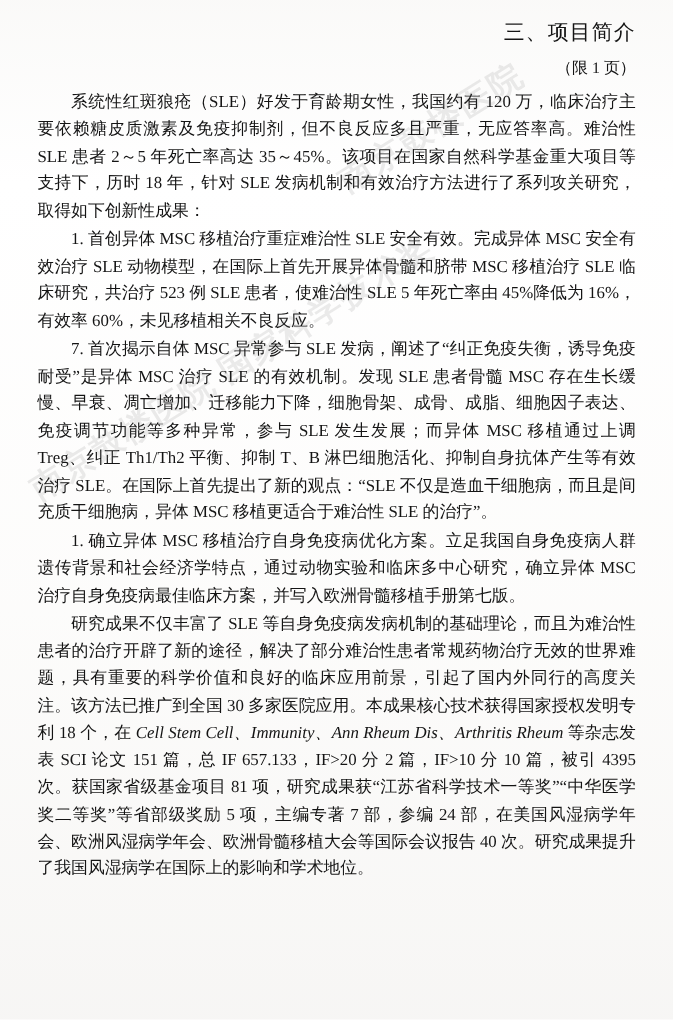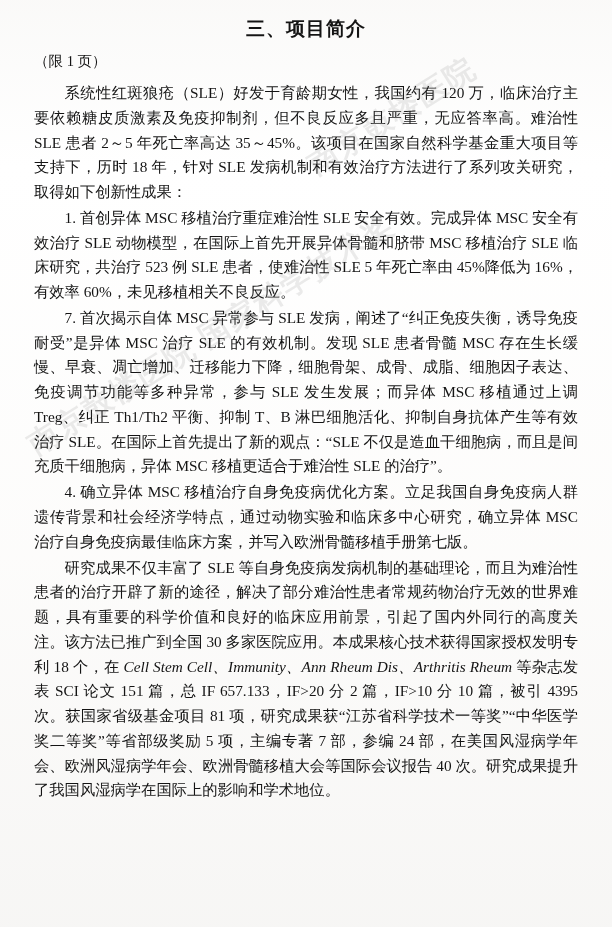--- a/index.html
+++ b/index.html
@@ -50,30 +50,30 @@
     transform-origin: left top;
   }
   .wm2 {
     left: 20px;
     top: 430px;
     font-size: 30px;
     transform: rotate(-32deg);
     transform-origin: left top;
   }
   .title {
-    text-align: center;
+    text-align: right;
     font-size: 19px;
-    font-weight: bold;
+    font-weight: normal;
     letter-spacing: 1px;
     margin: 2px 0 10px 0;
     position: relative;
     z-index: 2;
   }
   .subtitle {
-    text-align: left;
+    text-align: right;
     font-size: 14.5px;
     margin: 0 0 10px 0;
     position: relative;
     z-index: 2;
   }
   .body-text {
     position: relative;
     z-index: 2;
     font-size: 15.3px;
     line-height: 1.62;
@@ -97,17 +97,17 @@
     <div class="wm-text wm2">南京鼓楼医院 国家科学技术奖</div>
   </div>
 
   <div class="title">三、项目简介</div>
   <div class="subtitle">（限 1 页）</div>
 
   <div class="body-text" id="body-text">
       <p class="para"><span>系统性红斑狼疮（SLE）好发于育龄期女性，我国约有 120 万，临床治疗主要依赖糖皮质激素及免疫抑制剂，但不良反应多且严重，无应答率高。难治性 SLE 患者 2～5 年死亡率高达 35～45%。该项目在国家自然科学基金重大项目等支持下，历时 18 年，针对 SLE 发病机制和有效治疗方法进行了系列攻关研究，取得如下创新性成果：</span></p>
       <p class="para"><span class="b">1. 首创异体 MSC 移植治疗重症难治性 SLE 安全有效。</span><span>完成异体 MSC 安全有效治疗 SLE 动物模型，在国际上首先开展异体骨髓和脐带 MSC 移植治疗 SLE 临床研究，共治疗 523 例 SLE 患者，使难治性 SLE 5 年死亡率由 45%降低为 16%，有效率 60%，未见移植相关不良反应。</span></p>
       <p class="para"><span class="b">7. 首次揭示自体 MSC 异常参与 SLE 发病，阐述了“纠正免疫失衡，诱导免疫耐受”是异体 MSC 治疗 SLE 的有效机制。</span><span>发现 SLE 患者骨髓 MSC 存在生长缓慢、早衰、凋亡增加、迁移能力下降，细胞骨架、成骨、成脂、细胞因子表达、免疫调节功能等多种异常，参与 SLE 发生发展；而异体 MSC 移植通过上调 Treg、纠正 Th1/Th2 平衡、抑制 T、B 淋巴细胞活化、抑制自身抗体产生等有效治疗 SLE。在国际上首先提出了新的观点：“SLE 不仅是造血干细胞病，而且是间充质干细胞病，异体 MSC 移植更适合于难治性 SLE 的治疗”。</span></p>
-      <p class="para"><span class="b">4. 确立异体 MSC 移植治疗自身免疫病优化方案。</span><span>立足我国自身免疫病人群遗传背景和社会经济学特点，通过动物实验和临床多中心研究，确立异体 MSC 治疗自身免疫病最佳临床方案，并写入欧洲骨髓移植手册第七版。</span></p>
+      <p class="para"><span class="b">1. 确立异体 MSC 移植治疗自身免疫病优化方案。</span><span>立足我国自身免疫病人群遗传背景和社会经济学特点，通过动物实验和临床多中心研究，确立异体 MSC 治疗自身免疫病最佳临床方案，并写入欧洲骨髓移植手册第七版。</span></p>
       <p class="para"><span>研究成果不仅丰富了 SLE 等自身免疫病发病机制的基础理论，而且为难治性患者的治疗开辟了新的途径，解决了部分难治性患者常规药物治疗无效的世界难题，具有重要的科学价值和良好的临床应用前景，引起了国内外同行的高度关注。该方法已推广到全国 30 多家医院应用。本成果核心技术获得国家授权发明专利 18 个，在 </span><span class="i">Cell Stem Cell、Immunity、Ann Rheum Dis、Arthritis Rheum</span><span> 等杂志发表 SCI 论文 151 篇，总 IF 657.133，IF&gt;20 分 2 篇，IF&gt;10 分 10 篇，被引 4395 次。获国家省级基金项目 81 项，研究成果获“江苏省科学技术一等奖”“中华医学奖二等奖”等省部级奖励 5 项，主编专著 7 部，参编 24 部，在美国风湿病学年会、欧洲风湿病学年会、欧洲骨髓移植大会等国际会议报告 40 次。研究成果提升了我国风湿病学在国际上的影响和学术地位。</span></p>
     </div>
 
 </div>
 
 </body></html>

